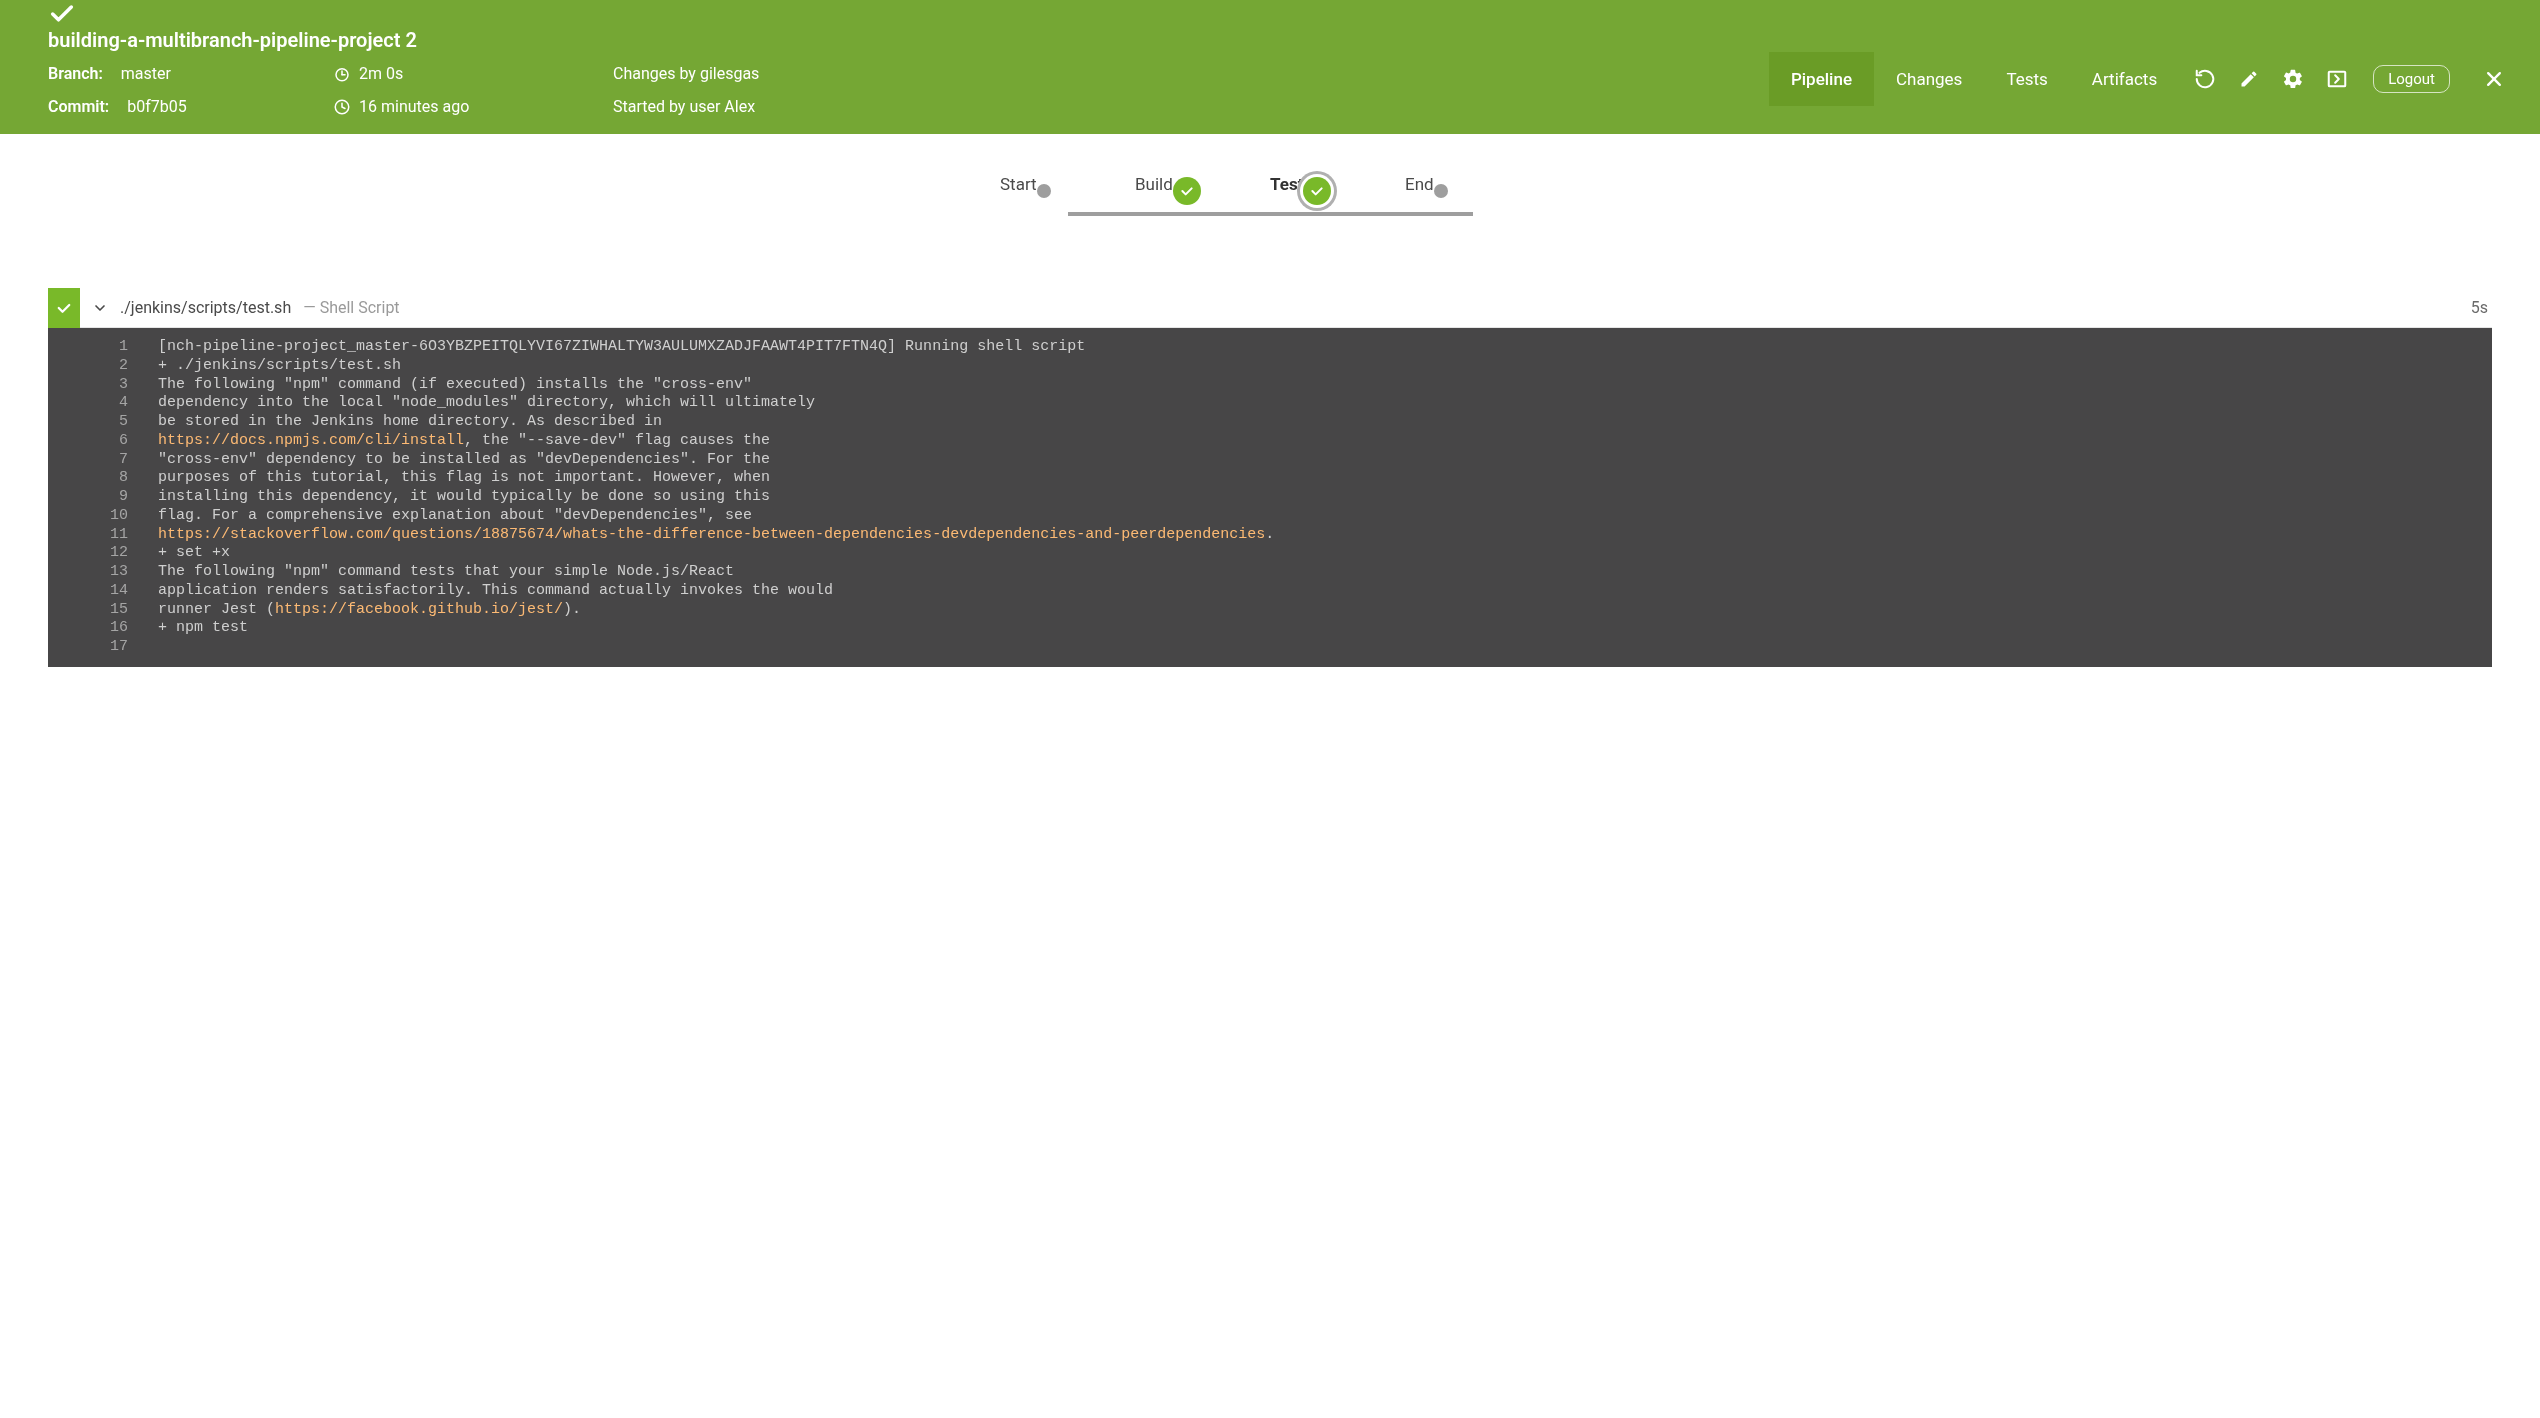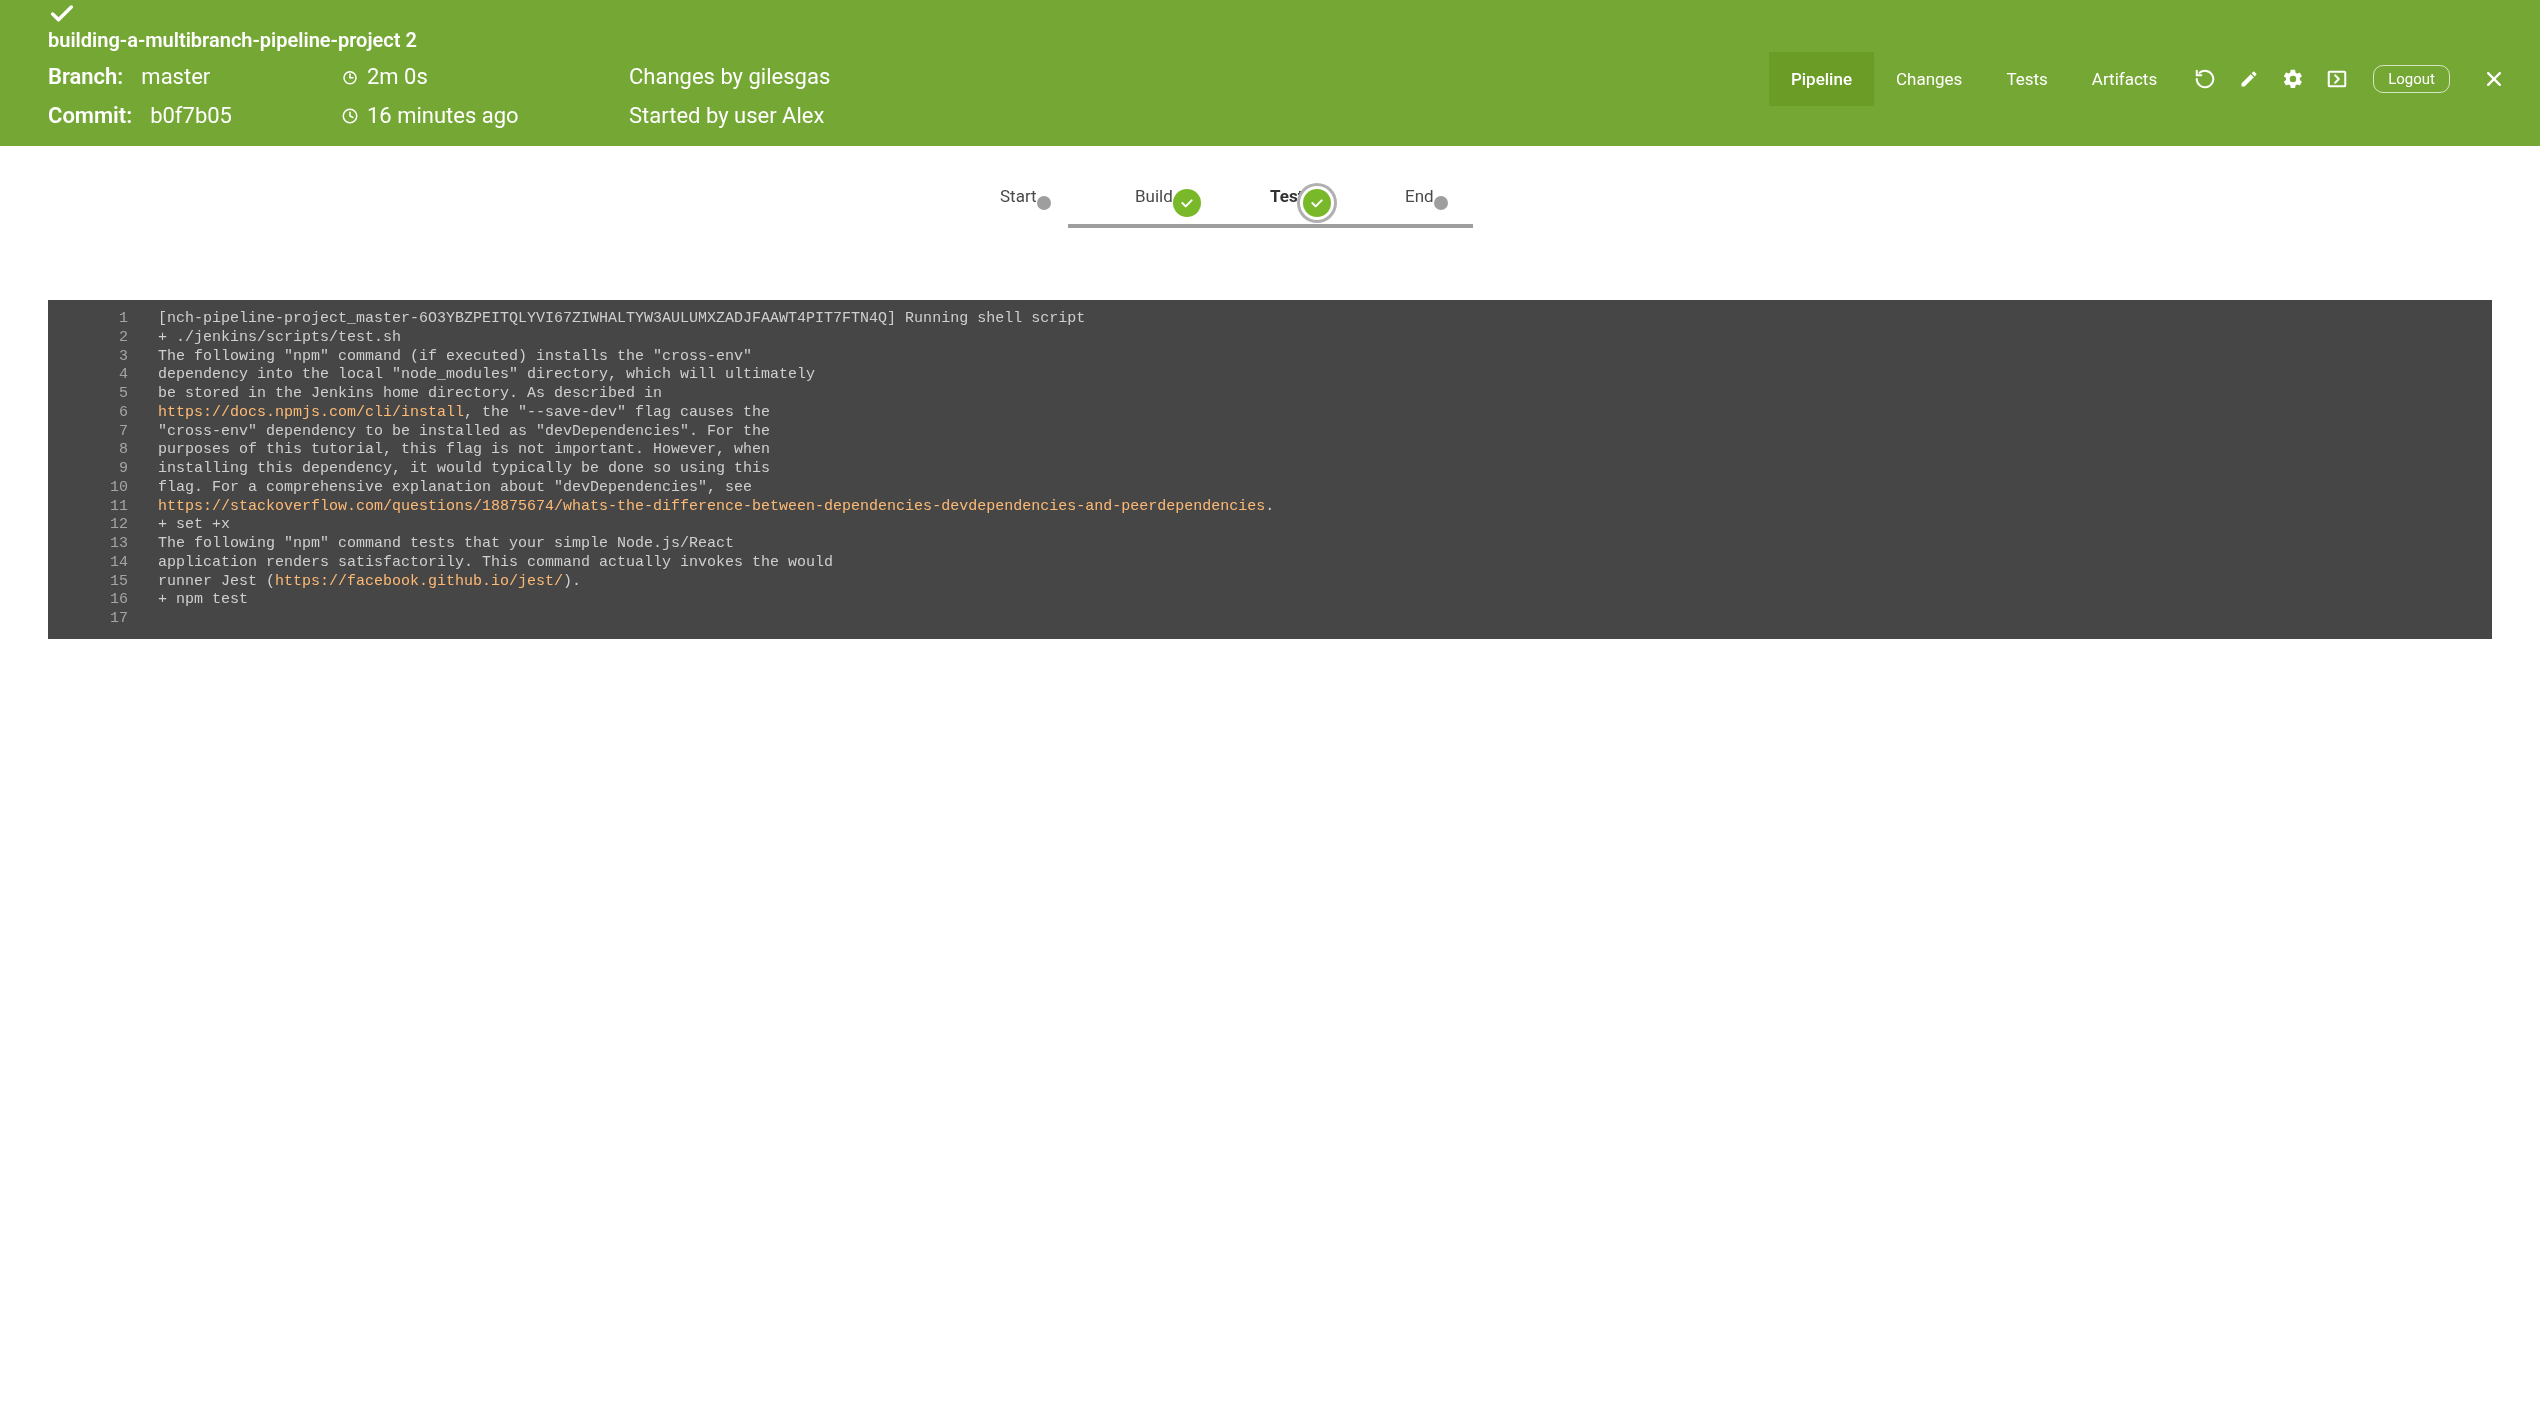--- a/index.html
+++ b/index.html
@@ -6,21 +6,21 @@
   body { font-family: -apple-system, BlinkMacSystemFont, "Segoe UI", Roboto, "Helvetica Neue", Arial, sans-serif; background: #fff; color: #333; font-size: 16px; }
   .header { background: #75a734; color: #fff; }
   .header-top { display: flex; align-items: flex-start; height: 54px; padding: 0 24px 0 48px; flex-direction: column; }
   .check-big { width: 28px; height: 28px; margin-right: 12px; }
   .title { font-size: 20px; font-weight: 600; flex: 0 0 auto; }
   .tabs { margin-left: auto; display: flex; align-items: center; height: 54px; }
   .tab { height: 54px; display: flex; align-items: center; padding: 8px 22px; font-size: 17px; cursor: pointer; }
   .tab.active { background: #6a9c26; font-weight: 500; }
   .icon-btn { width: 24px; height: 24px; margin: 0 10px; cursor: pointer; display:flex; align-items:center; justify-content:center;}
   .logout-btn { border: 1px solid rgba(255,255,255,0.7); border-radius: 10px; padding: 4px 14px; font-size: 15px; margin: 0 14px; cursor: pointer; }
-  .header-meta { display: flex; padding: 10px 48px 18px 48px; font-size: 22px; gap: 8px; }
+  .header-meta { display: flex; padding: 10px 48px 18px 48px; font-size: 16px; gap: 0; }
   .meta-col { display: flex; flex-direction: column; gap: 14px; }
   .col1 { width: 285px; }
   .col2 { width: 280px; }
   .col3 { }
   .meta-row { display: flex; align-items: center; gap: 8px; }
   .label-strong { font-weight: 600; margin-right: 10px;}
   .clock-icon, .duration-icon { width: 18px; height: 18px; display:inline-block;}
   .pipeline-area { padding: 40px 0 80px 0; display: flex; justify-content: center; }
   .stages-wrap { display: flex; align-items: flex-start; }
   .stage { display: flex; flex-direction: row; align-items: center; width: 135px; position: relative;}
@@ -174,20 +174,35 @@
         <div class="stage-label">End</div>
         <div class="node-row">
           <div class="node-dot"></div>
         </div>
       </div>
     </div>
 </div>
 
 <div class="steps-section">
 
+  <div class="step-row">
+    <div class="step-status">
+      <svg viewBox="0 0 24 24" width="18" height="18" fill="none" stroke="#fff" stroke-width="3" stroke-linecap="round" stroke-linejoin="round">
+          <polyline points="5 12 10 17 19 8"></polyline>
+        </svg>
+    </div>
+    <span class="chevron">
+      <svg viewBox="0 0 24 24" width="16" height="16" fill="none" stroke="#4a4a4a" stroke-width="2.5" stroke-linecap="round" stroke-linejoin="round">
+          <polyline points="6 9 12 15 18 9"></polyline>
+        </svg>
+    </span>
+    <span class="step-cmd">./jenkins/scripts/test.sh</span>
+    <span class="step-desc">— Shell Script</span>
+    <span class="step-time">5s</span>
+  </div>
 
   <div class="console" id="console">
       <div class="console-line">
         <div class="ln">1</div>
         <div class="txt">[nch-pipeline-project_master-6O3YBZPEITQLYVI67ZIWHALTYW3AULUMXZADJFAAWT4PIT7FTN4Q] Running shell script</div>
       </div>
       <div class="console-line">
         <div class="ln">2</div>
         <div class="txt">+ ./jenkins/scripts/test.sh</div>
       </div>

